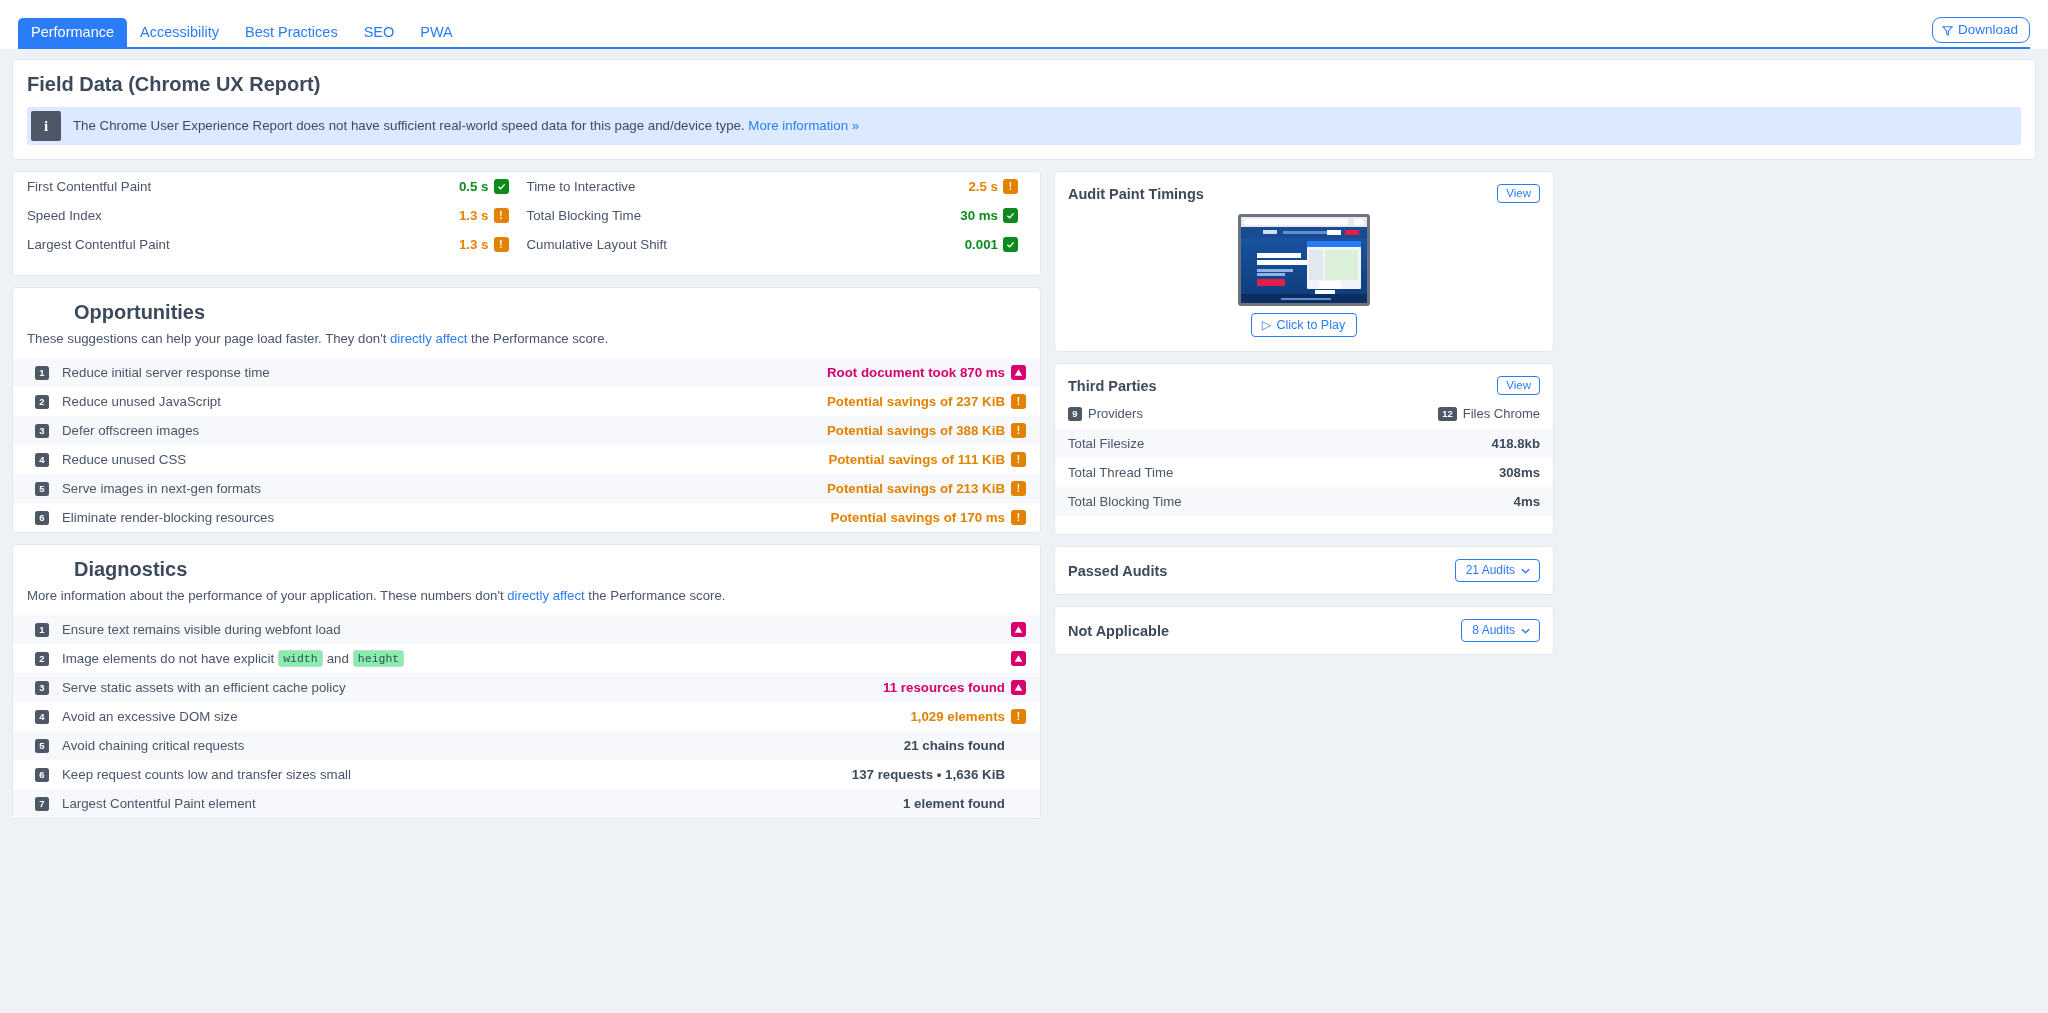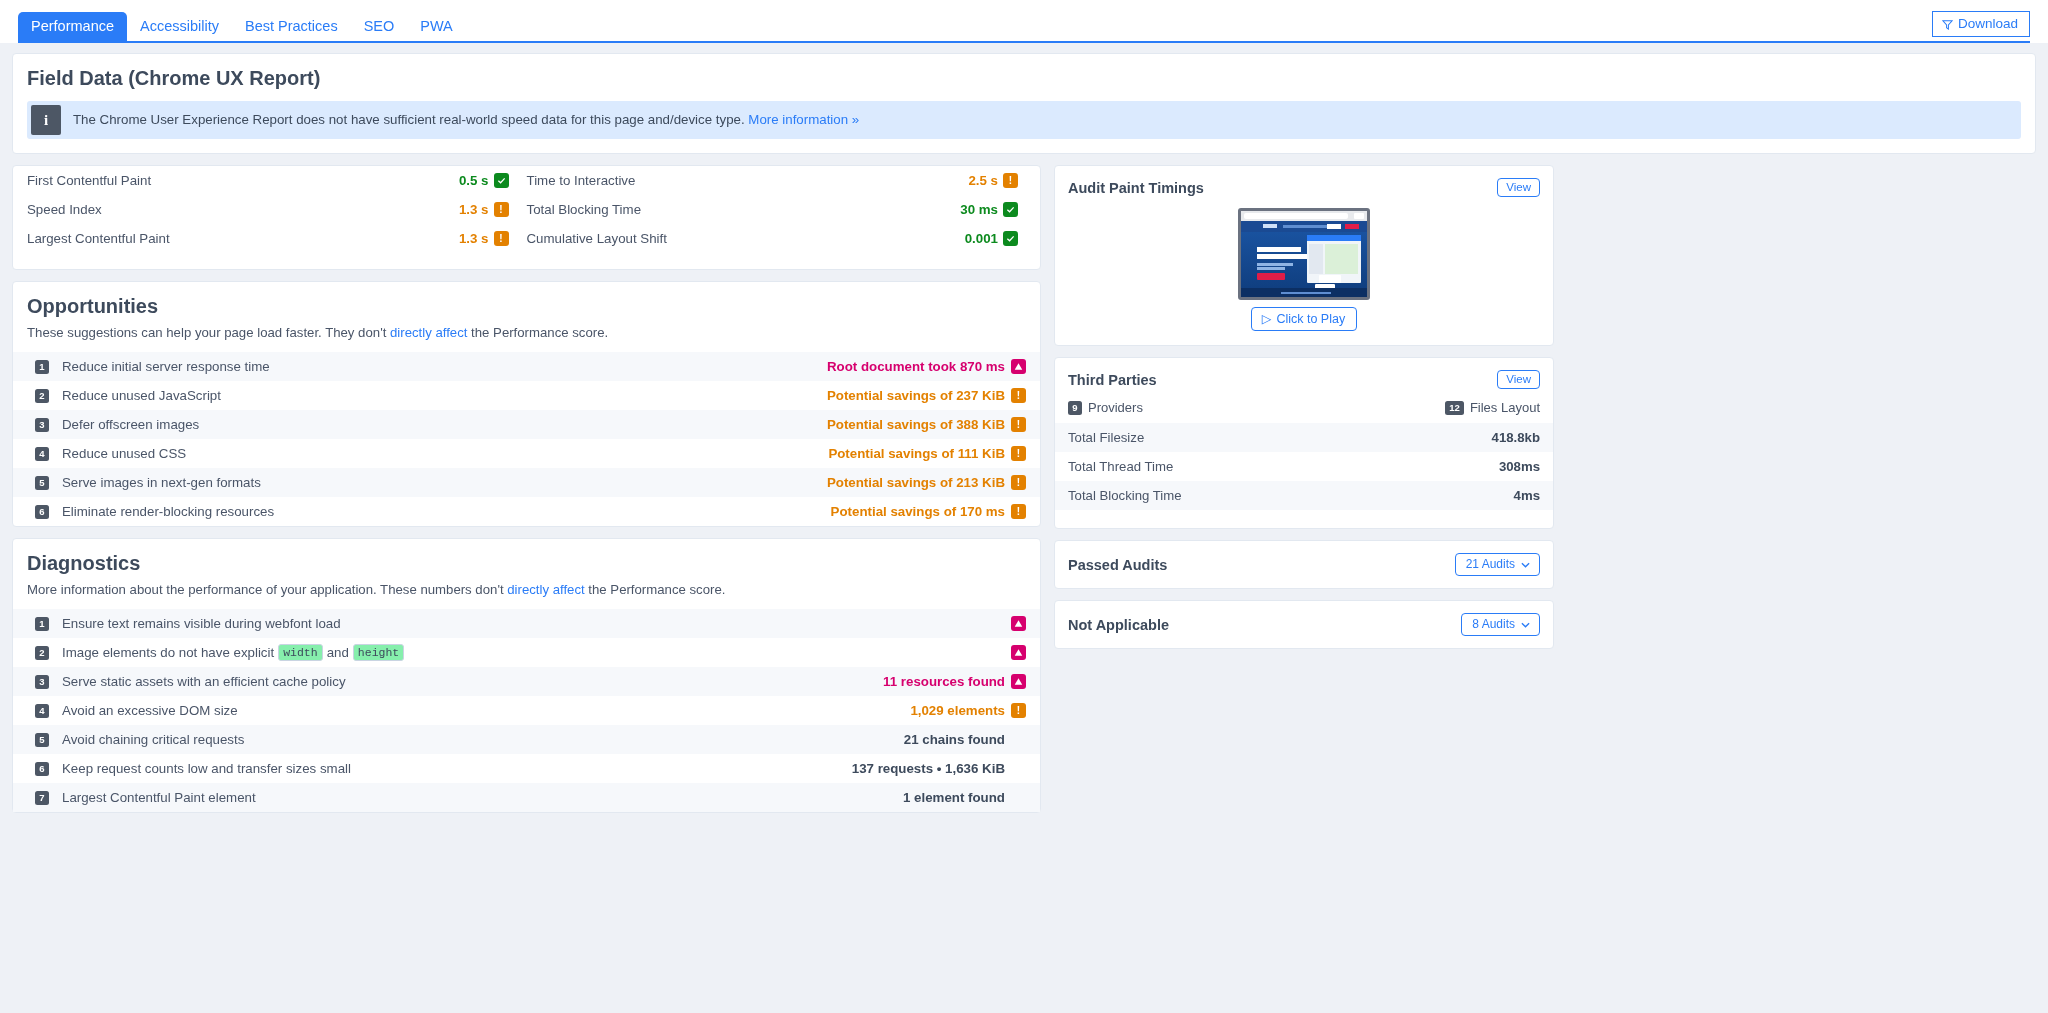--- a/index.html
+++ b/index.html
@@ -6,21 +6,21 @@
   html, body {
     width: 2048px; height: 1013px;
     background: #eef1f6;
     font-family: "Liberation Sans", sans-serif;
     color: #4a5568;
     overflow: hidden;
   }
 
   
   .tabbar {
-    height: 43px;
+    height: 49px;
     background: #ffffff;
     display: flex;
     align-items: flex-end;
     padding: 0 18px 0 18px;
     position: relative;
   }
   .tabbar:after {
     content: ""; position: absolute; left: 18px; right: 18px; bottom: 0;
     height: 2px; background: #2a7cf7;
   }
@@ -33,21 +33,21 @@
     cursor: pointer;
     white-space: nowrap;
     line-height: 1.1;
   }
   .tab.active { background: #2a7cf7; color: #ffffff; font-weight: 400; }
   .download-wrap { margin-left: auto; padding-bottom: 6px; position: relative; z-index: 2; }
   .download-btn {
     border: 1.5px solid #2a7cf7;
     color: #2a7cf7;
     background: #fff;
-    border-radius: 0;
+    border-radius: 9px;
     font-size: 13.5px;
     padding: 4px 11px 5px 9px;
     display: inline-flex; align-items: center; gap: 5px;
     cursor: pointer;
     font-family: "Liberation Sans", sans-serif;
   }
   .funnel { width: 11px; height: 11px; display:inline-block; }
 
   
   .page { padding: 10px 12px 0 12px; }
@@ -131,21 +131,21 @@
   .badge.o { background: #e38100; color:#fff; }
   .badge.r { background: #d6006e; color:#fff; }
   .badge svg { display:block; }
 
   
   .sec-desc {
     font-size: 13.2px;
     padding: 0 14px 12px 14px;
     color: #4a5568;
   }
-  .sec-title { padding-bottom: 7px; }
+  .sec-title { padding-bottom: 7px; margin-left: 47px; }
 
   
   .rows { }
   .arow {
     display: flex; align-items: center;
     min-height: 29px;
     padding: 0 14px 0 22px;
     font-size: 13.3px;
     color: #4a5568;
     cursor: pointer;
@@ -596,21 +596,21 @@
       <div class="card">
         <div class="rc-head">
           <span class="rc-title">Third Parties</span>
           <button class="view-btn">View</button>
         </div>
         <div class="tp-counts">
           <span class="cnt-badge">9</span>
           <span>Providers</span>
           <span class="tp-right">
             <span class="cnt-badge">12</span>
-            <span>Files Layout</span>
+            <span>Files Chrome</span>
           </span>
         </div>
         <div class="tp-rows">
           <div class="tp-row">
             <span>Total Filesize</span>
             <span class="v">418.8kb</span>
           </div>
           <div class="tp-row">
             <span>Total Thread Time</span>
             <span class="v">308ms</span>

